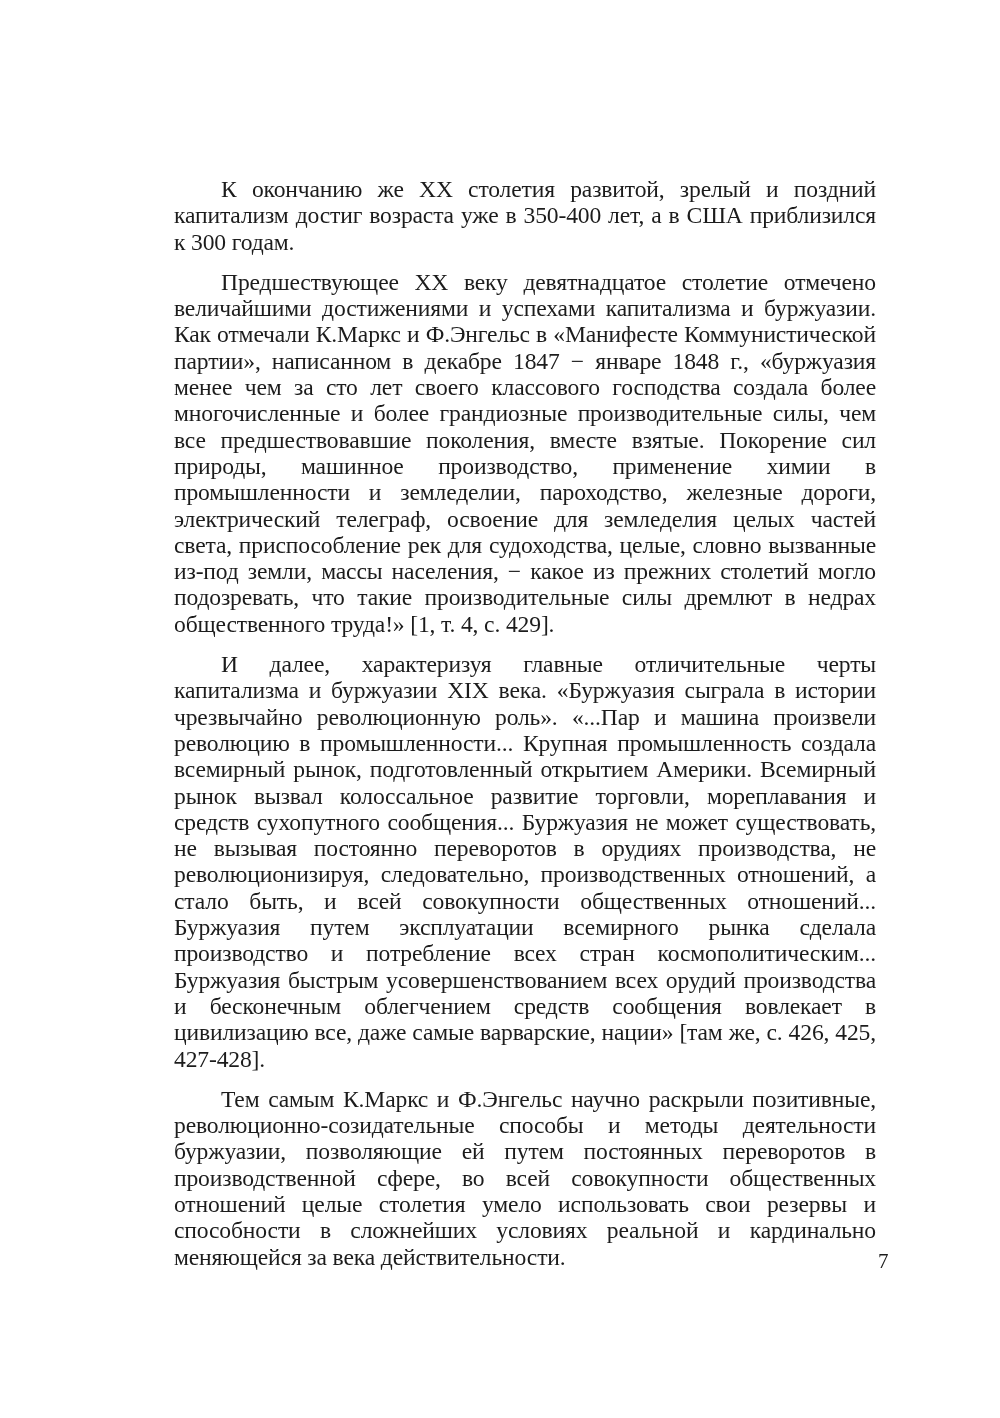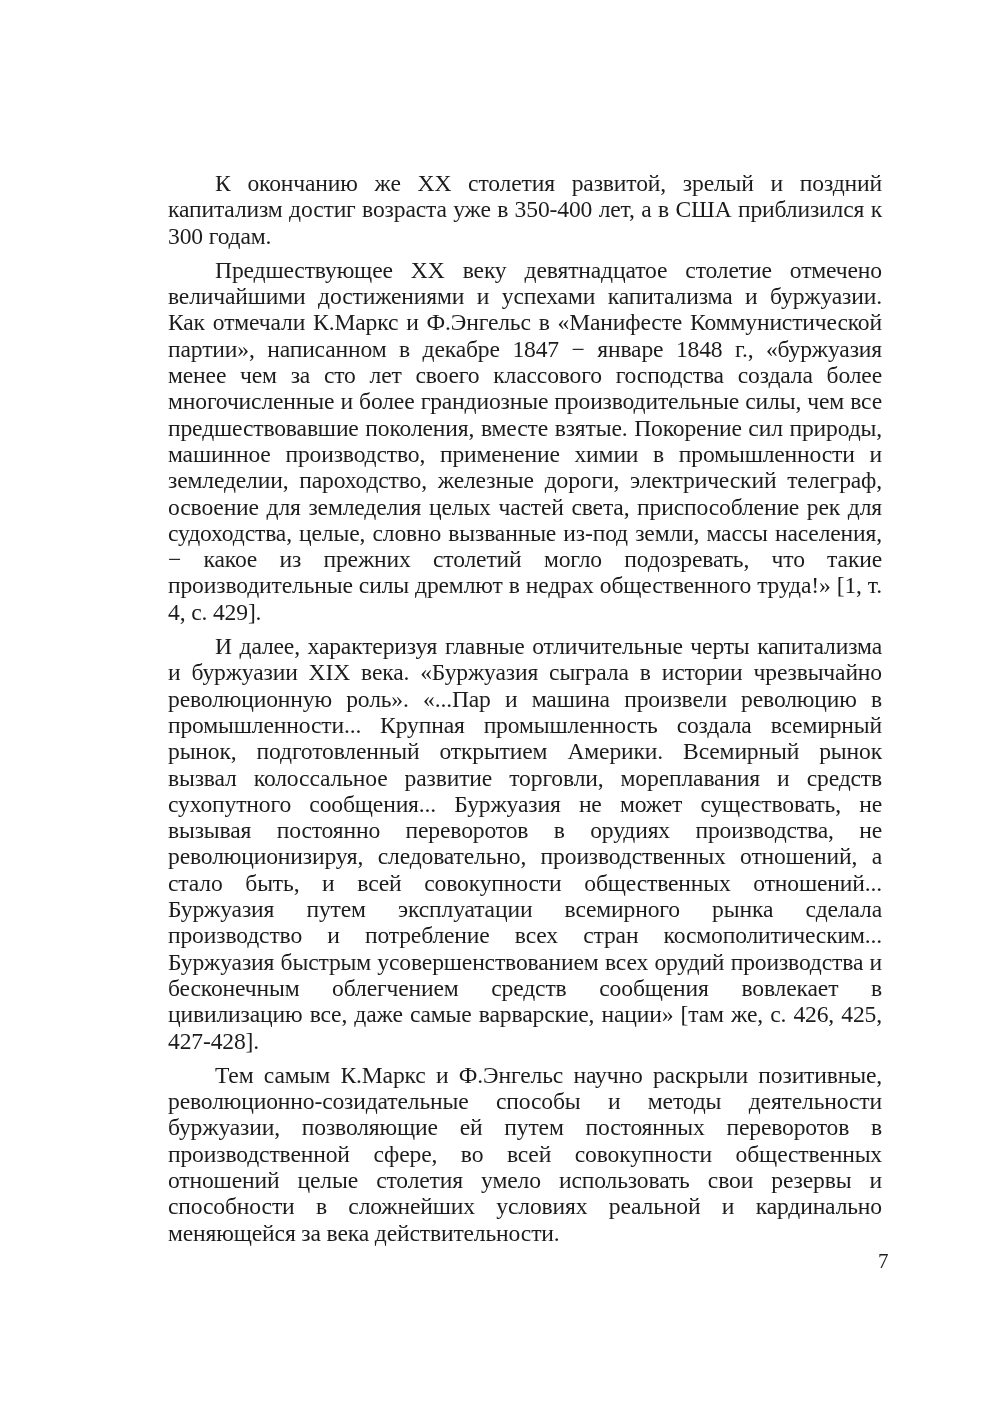--- a/index.html
+++ b/index.html
@@ -18,21 +18,21 @@
     left: 160px;
     top: 162px;
     width: 730px;
     font-family: "Liberation Serif", serif;
     font-size: 23.6px;
     line-height: 26.3px;
     color: #1c1c1c;
     letter-spacing: -0.15px;
   }
   .para {
-    margin: 8px;
+    margin: 14px;
     text-align: justify;
     text-indent: 47px;
     hyphens: manual;
   }
   .page-number {
     position: absolute;
     left: 878px;
     top: 1249px;
     font-family: "Liberation Serif", serif;
     font-size: 21px;

